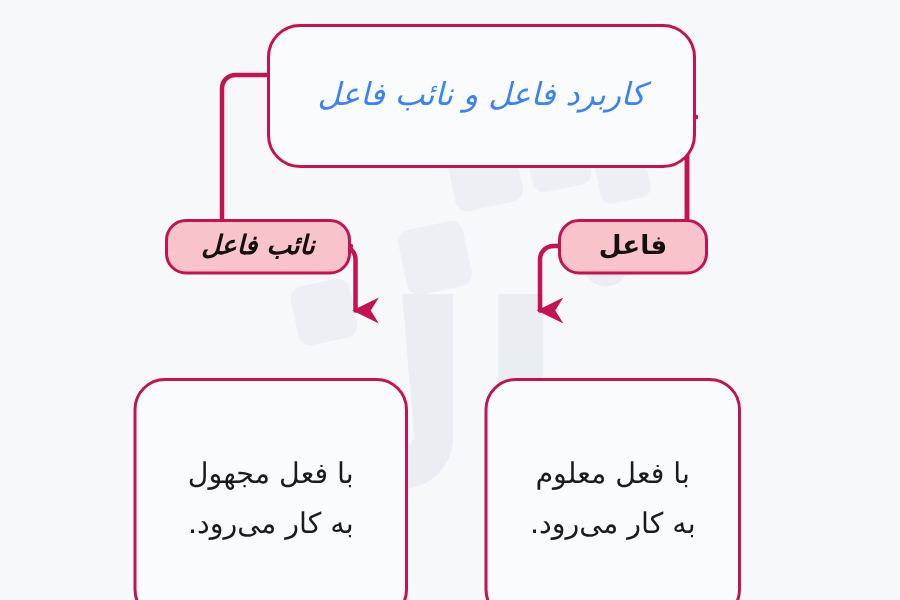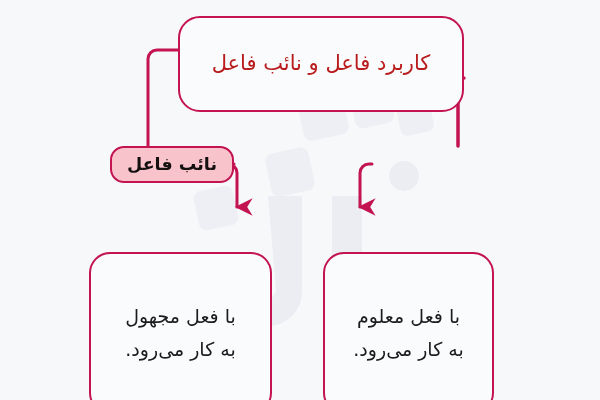--- a/index.html
+++ b/index.html
@@ -56,23 +56,24 @@
     top: 16px;
     width: 286px;
     height: 96px;
     border: 2.5px solid #c31351;
     border-radius: 22px;
     background: #fafbfc;
   }
 
   .node-title .node-text {
     font-size: 21px;
-    color: #b91c1c;
+    color: #3b82f6;
     line-height: 1.5;
     font-weight: 400;
+    font-style: italic;
   }
 
   .node-branch {
     height: 37px;
     border: 2.5px solid #c31351;
     border-radius: 14px;
     background: #f9c3cb;
   }
 
   .node-branch .node-text {
@@ -85,20 +86,21 @@
   .node-branch-right {
     left: 372px;
     top: 146px;
     width: 100px;
   }
 
   .node-branch-left {
     left: 110px;
     top: 146px;
     width: 124px;
+    font-style: italic;
   }
 
   .node-leaf {
     top: 216px;
     height: 162px;
     border: 2.5px solid #c31351;
     border-radius: 21px;
     background: #fafbfc;
     margin-top: 36px;
   }
@@ -159,20 +161,23 @@
 
     <path d="M234,164 H228 a9,9 0 0 1 9,9 V207" fill="none" stroke="#c31351" stroke-width="3" stroke-linecap="round" marker-end="url(#arrowhead)"></path>
 
     <path d="M372,164 H369 a9,9 0 0 0 -9,9 V207" fill="none" stroke="#c31351" stroke-width="3" stroke-linecap="round" marker-end="url(#arrowhead)"></path>
   </svg>
 
   <div class="node node-title">
     <span class="node-text">کاربرد فاعل و نائب فاعل</span>
   </div>
 
+  <div class="node node-branch node-branch-right">
+    <span class="node-text">فاعل</span>
+  </div>
 
   <div class="node node-branch node-branch-left">
     <span class="node-text">نائب فاعل</span>
   </div>
 
   <div class="node node-leaf node-leaf-right">
     <span class="node-text">با فعل معلوم
 به کار می‌رود.</span>
   </div>
 

